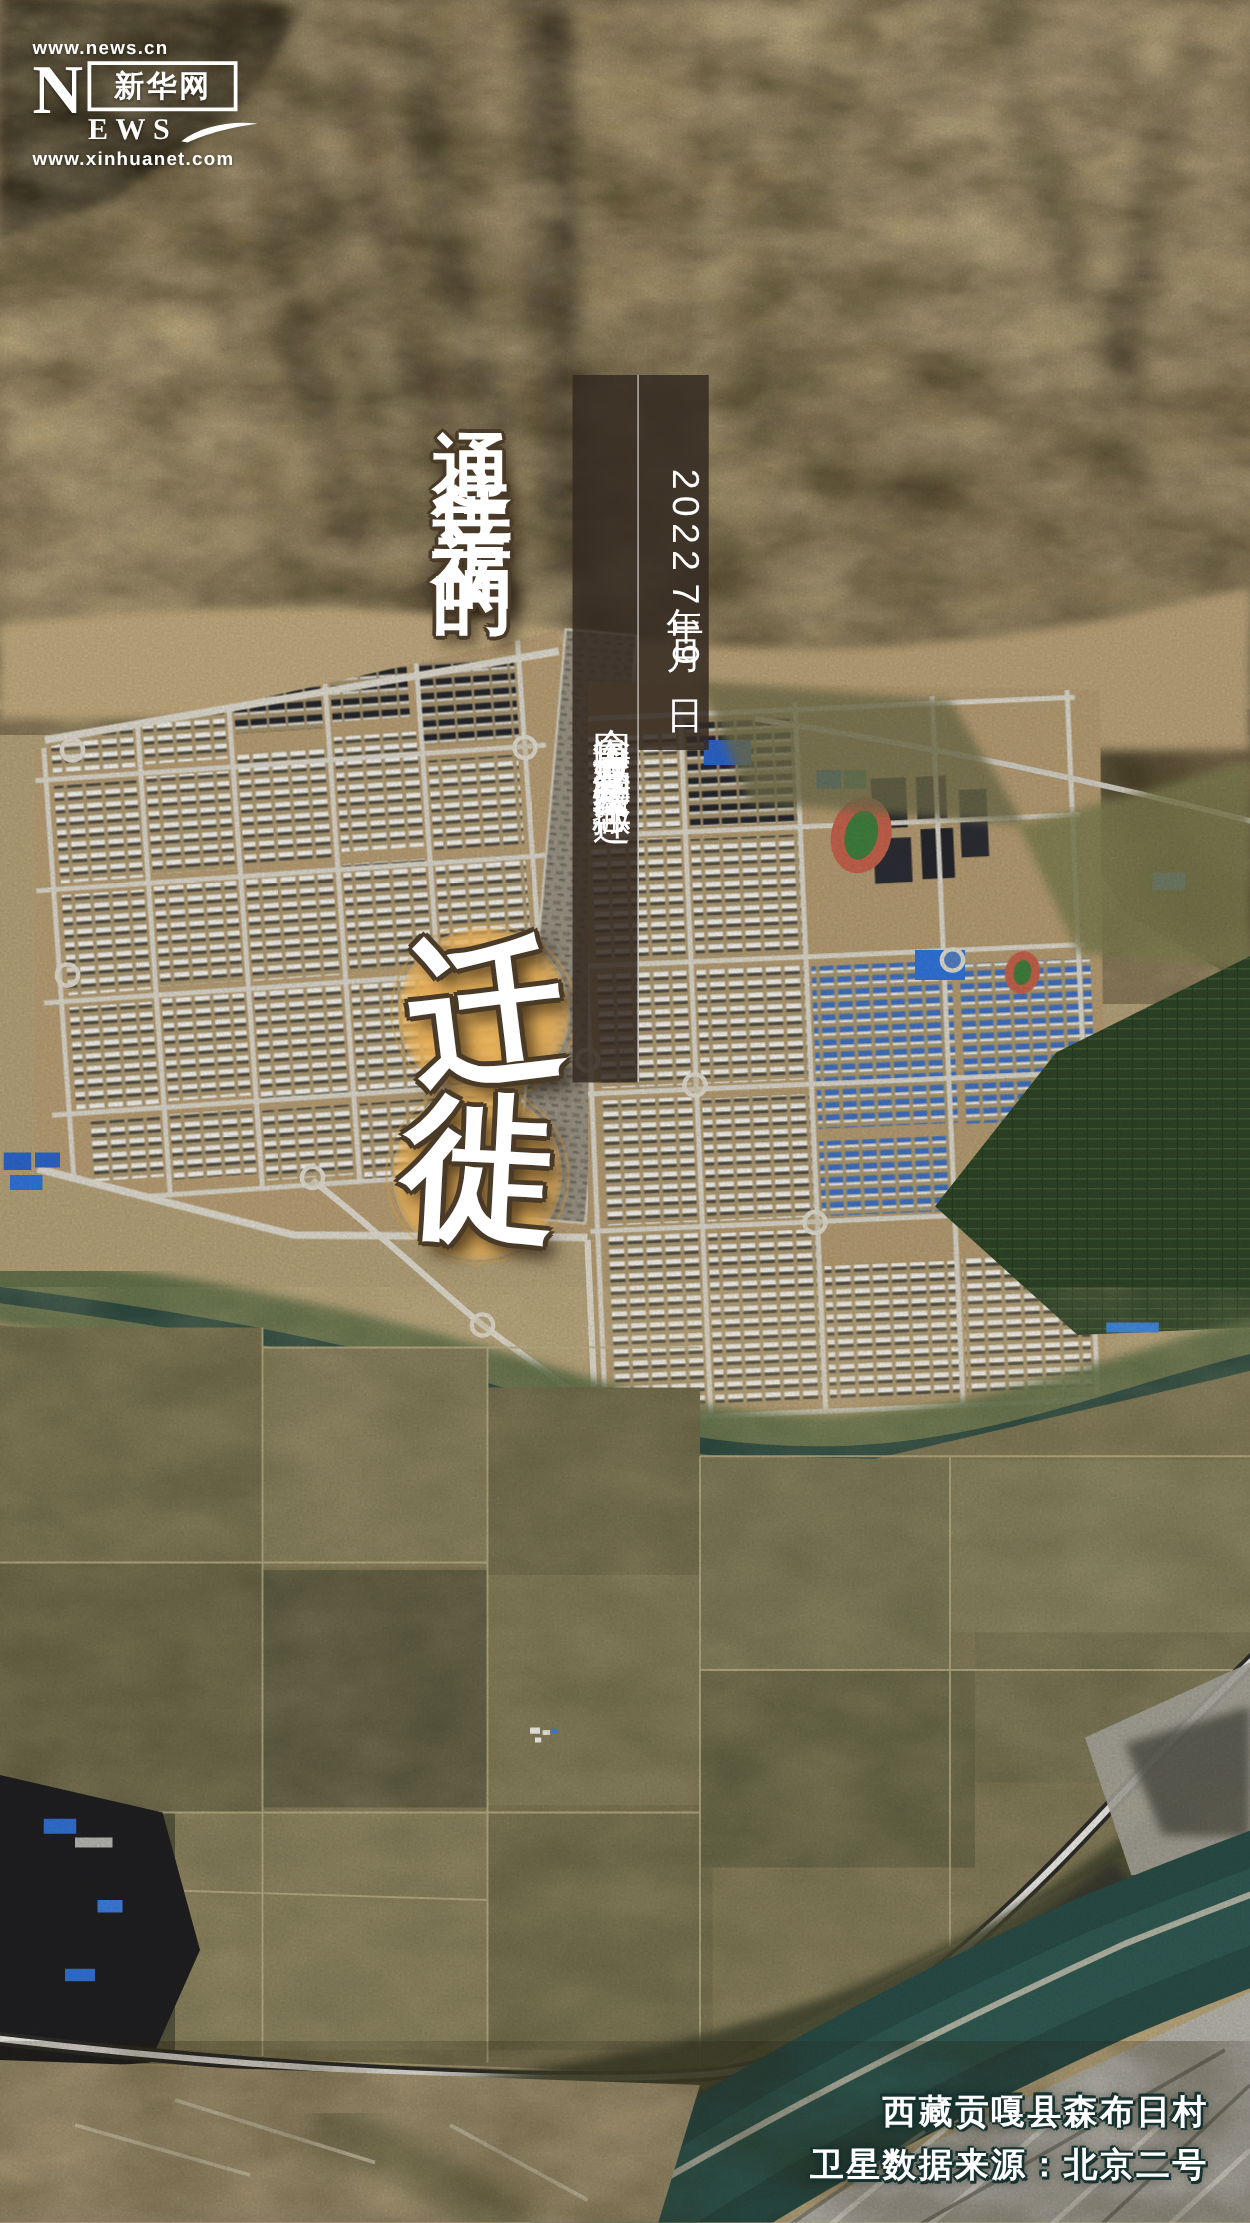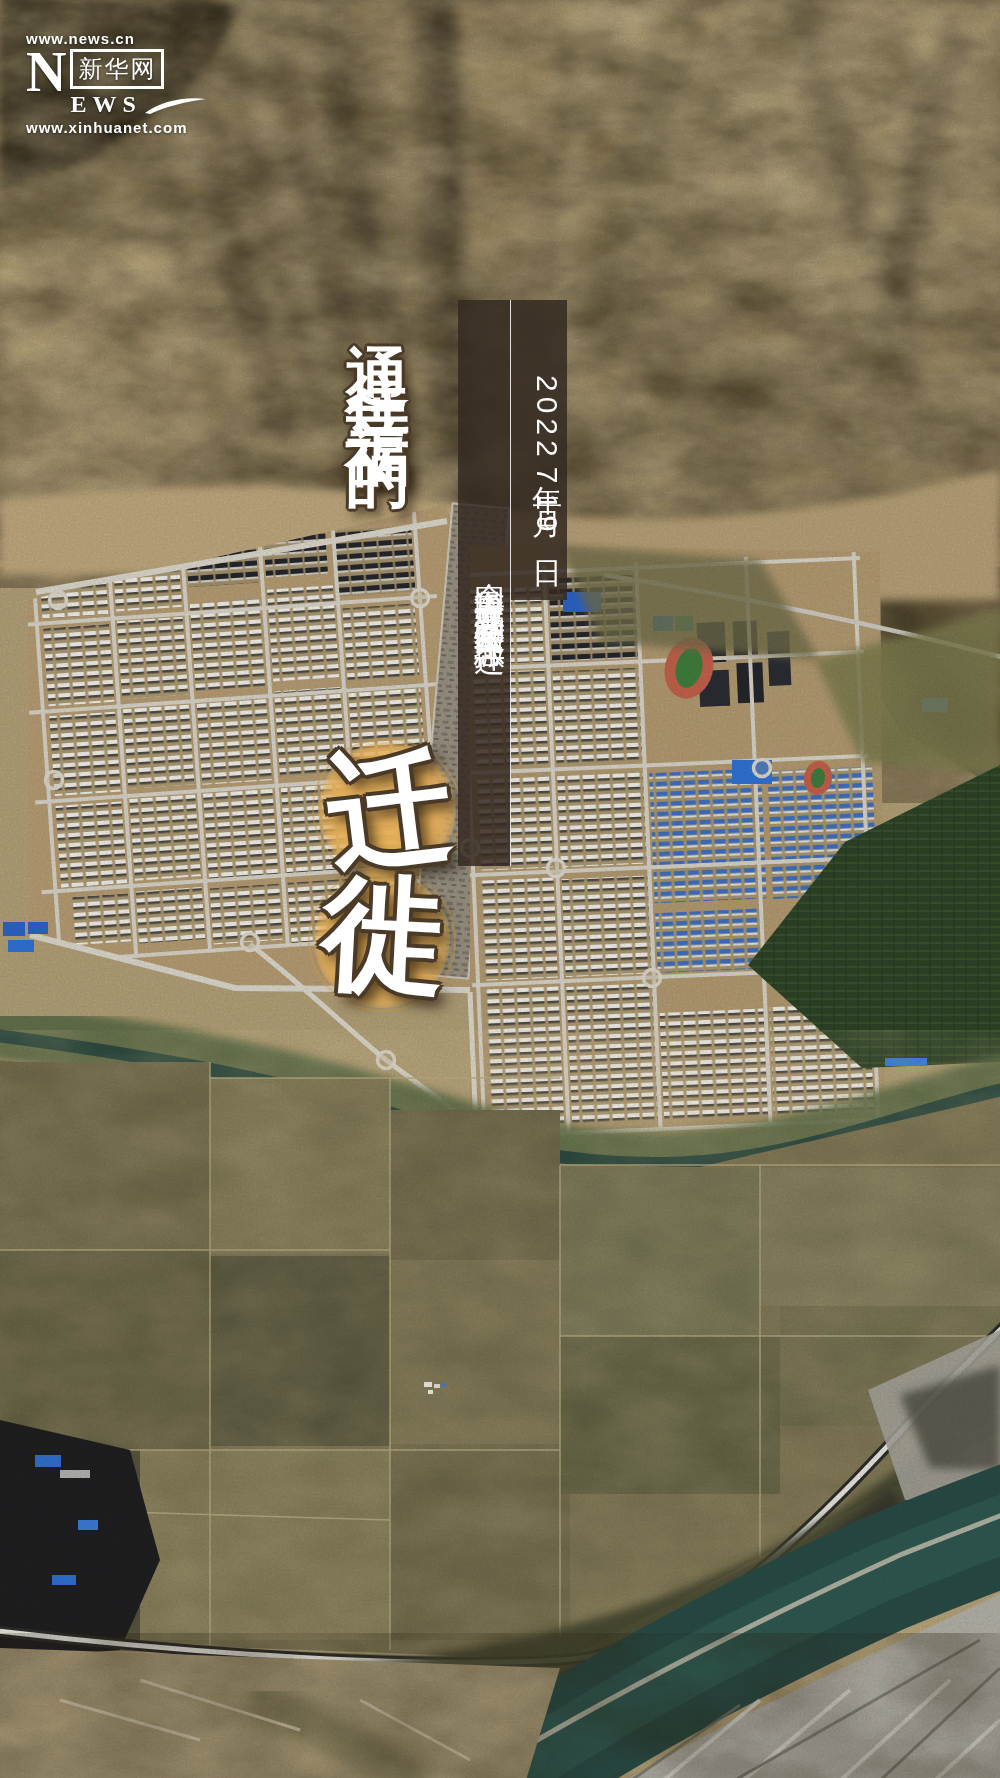--- a/index.html
+++ b/index.html
@@ -7,22 +7,22 @@
          font-family:"Liberation Sans",sans-serif;background:#4c1d95;}
   .stage svg.terrain{position:absolute;left:0;top:0;width:1000px;height:1778px;display:block;}
 
   
   .logo{position:absolute;left:26px;top:30px;color:#fff;z-index:6;
         text-shadow:0 1px 3px rgba(0,0,0,.55);}
   .logo .url{font-size:15px;font-weight:bold;letter-spacing:1px;}
   .logo .row{display:flex;align-items:flex-start;margin:2px 0 1px 0;}
   .logo .bigN{font-size:56px;line-height:.85;font-weight:bold;font-family:"Liberation Serif",serif;}
   .logo .rcol{margin-left:4px;}
-  .logo .brandbox{display:inline-block;border:3px solid #fff;padding:1px 5px;
-        font-size:24px;font-weight:normal;letter-spacing:2px;}
+  .logo .brandbox{display:inline-block;border:3px solid #fff;padding:1px 18px;
+        font-size:24px;font-weight:bold;letter-spacing:2px;}
   .logo .ewsrow{display:flex;align-items:center;margin-top:2px;}
   .logo .ews{font-size:24px;font-weight:bold;letter-spacing:6px;font-family:"Liberation Serif",serif;text-align:center;}
   .logo .swoosh{margin-left:2px;}
 
   
   .vtitle{position:absolute;left:345px;top:292px;z-index:5;
     writing-mode:vertical-rl;text-orientation:upright;
     font-family:"Liberation Serif",serif;font-weight:bold;
     font-size:64px;letter-spacing:26px;color:#fff;line-height:1;
     text-shadow:2px 2px 0 #4a3a28,-2px 2px 0 #4a3a28,2px -2px 0 #4a3a28,-2px -2px 0 #4a3a28,
@@ -367,14 +367,18 @@
   <div class="goldcircle gold2"></div>
   <div class="vtitle">通往幸福的</div>
   <div class="bigchar char-qian">迁</div>
   <div class="bigchar char-xi">徙</div>
 
   <div class="banner">
     <div class="col col-info">全国海拔最高县双湖县牧民生态搬迁</div>
     <div class="col col-date">2022年7月19日</div>
   </div>
 
+  <div class="captions">
+    <div>西藏贡嘎县森布日村</div>
+    <div>卫星数据来源：北京二号</div>
+  </div>
 
 </div>
 
 </body></html>

